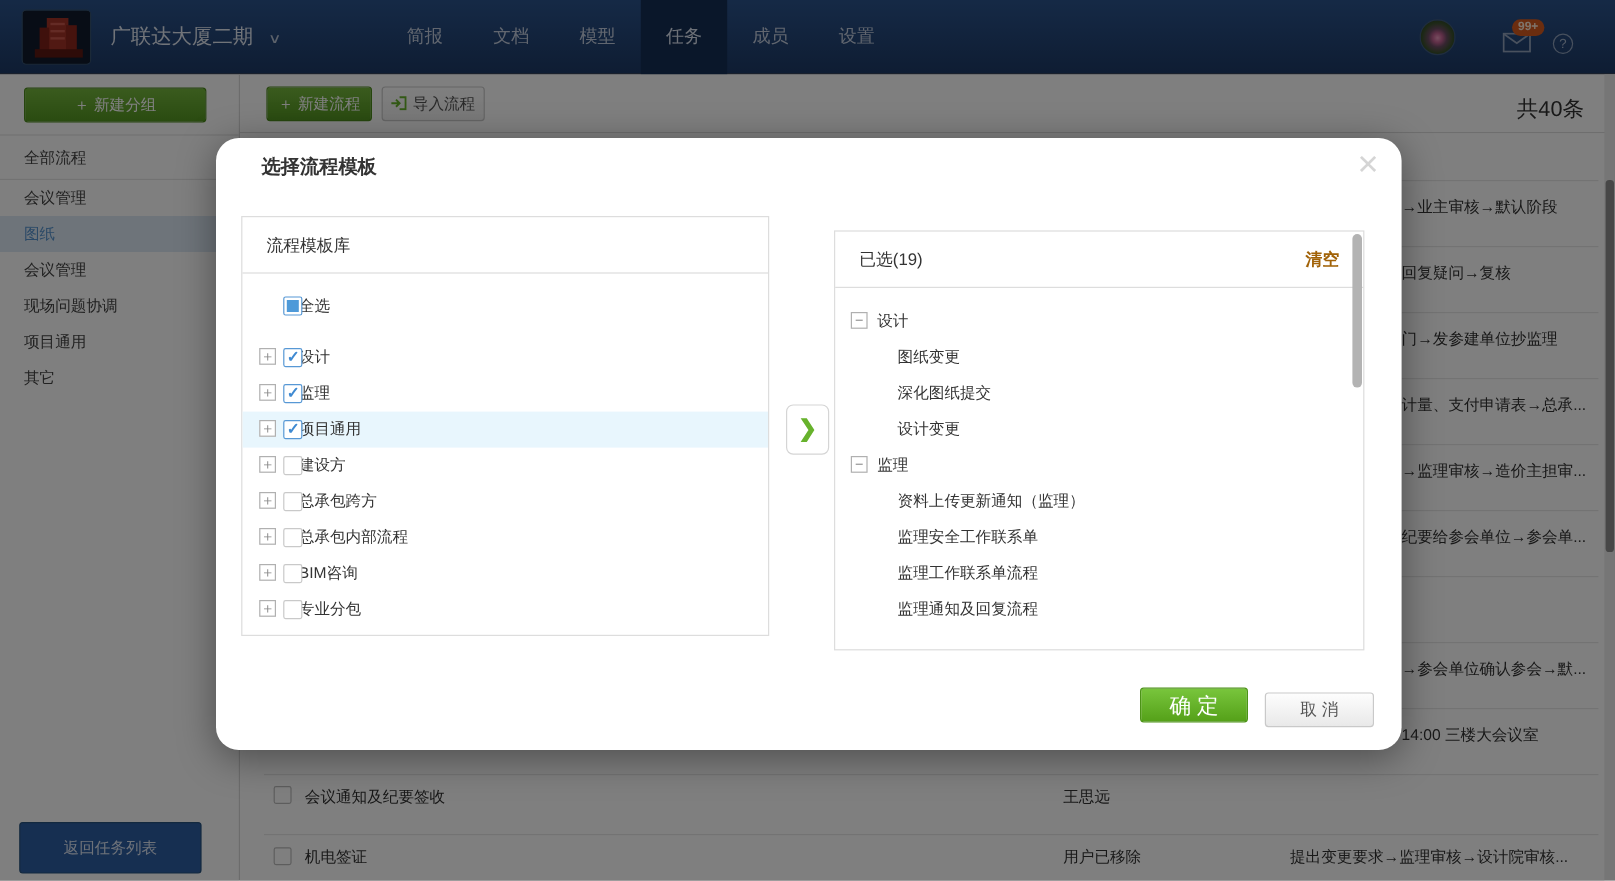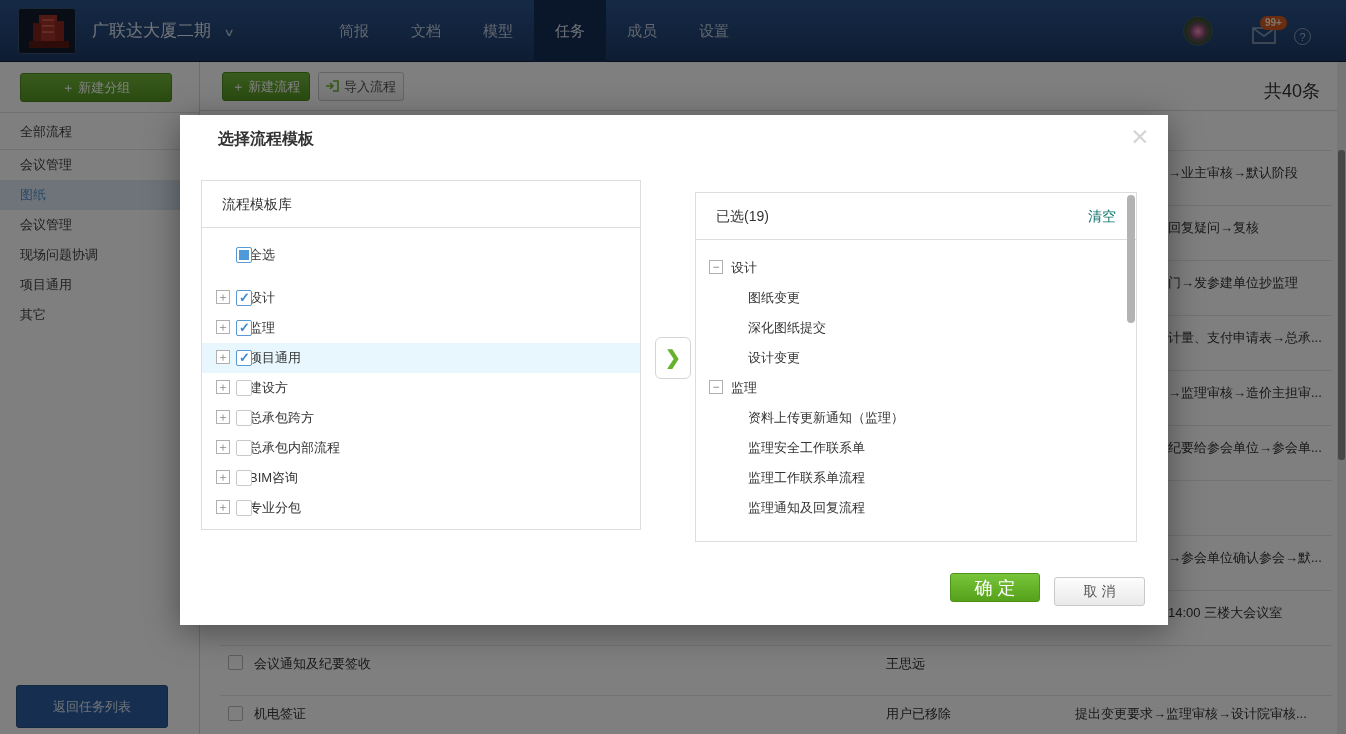--- a/index.html
+++ b/index.html
@@ -51,29 +51,29 @@
   .sep-r{position:absolute;left:1168px;width:164px;height:1px;background:#e6e6e6;}
   .sep-f{position:absolute;left:220px;right:14px;height:1px;background:#e6e6e6;}
   .row-cb{position:absolute;left:228px;width:15px;height:15px;border:1px solid #bbb;border-radius:2px;background:#fff;cursor:pointer;}
   .cell{position:absolute;font-size:13px;color:#333;white-space:nowrap;}
   .pagebar{position:absolute;right:0;top:62px;bottom:0;width:9px;background:#ececec;}
   .pagebar-thumb{position:absolute;right:1px;top:88px;width:7px;height:310px;background:#8f8f8f;border-radius:3px;cursor:pointer;}
 
   
   .overlay{position:absolute;left:0;top:0;right:0;bottom:0;background:rgba(0,0,0,0.5);}
   .modal{position:absolute;left:180px;top:115px;width:988px;height:510px;background:#fff;
-         box-shadow:0 6px 32px rgba(0,0,0,.4);}
+         box-shadow:0 6px 32px rgba(0,0,0,.4);border-radius:19px;}
   .m-title{position:absolute;left:38px;top:14px;font-size:16px;font-weight:bold;color:#333;}
   .m-close{position:absolute;left:946px;top:8px;width:28px;height:28px;font-size:23px;color:#d5d5d5;
            line-height:28px;text-align:center;cursor:pointer;}
   .panel{position:absolute;top:65px;width:440px;height:350px;border:1px solid #ddd;background:#fff;}
   .p-left{left:21px;}
   .p-right{left:515px;width:442px;margin-top:12px;}
   .p-head{height:47px;line-height:47px;border-bottom:1px solid #ddd;padding-left:20px;font-size:14px;color:#333;}
-  .clear{position:absolute;right:20px;top:0;height:47px;line-height:47px;color:#0f766e;font-size:14px;cursor:pointer;}
+  .clear{position:absolute;right:20px;top:0;height:47px;line-height:47px;color:#a16207;font-size:14px;cursor:pointer;font-weight:bold;}
   .tree{position:absolute;left:0;right:0;top:48px;bottom:0;overflow:hidden;}
   .lrow,.rrow,.crow{position:relative;height:30px;line-height:30px;font-size:13px;color:#333;cursor:pointer;}
   .sa-row{position:relative;height:36px;line-height:36px;margin-top:8px;font-size:13px;color:#333;}
   .lrow.f{margin-top:10px;}
   .lrow.hl{background:#e8f6fd;}
   .expand{position:absolute;left:14px;top:50%;margin-top:-8px;width:14px;height:14px;border:1px solid #b0b0b0;
           color:#888;font-size:12px;line-height:12px;text-align:center;background:#fff;cursor:pointer;}
   .rrow .expand{left:13px;}
   .cb{position:absolute;left:34px;top:50%;margin-top:-8px;width:16px;height:16px;border:1px solid #c9c9c9;
       border-radius:2px;background:#fff;cursor:pointer;}

